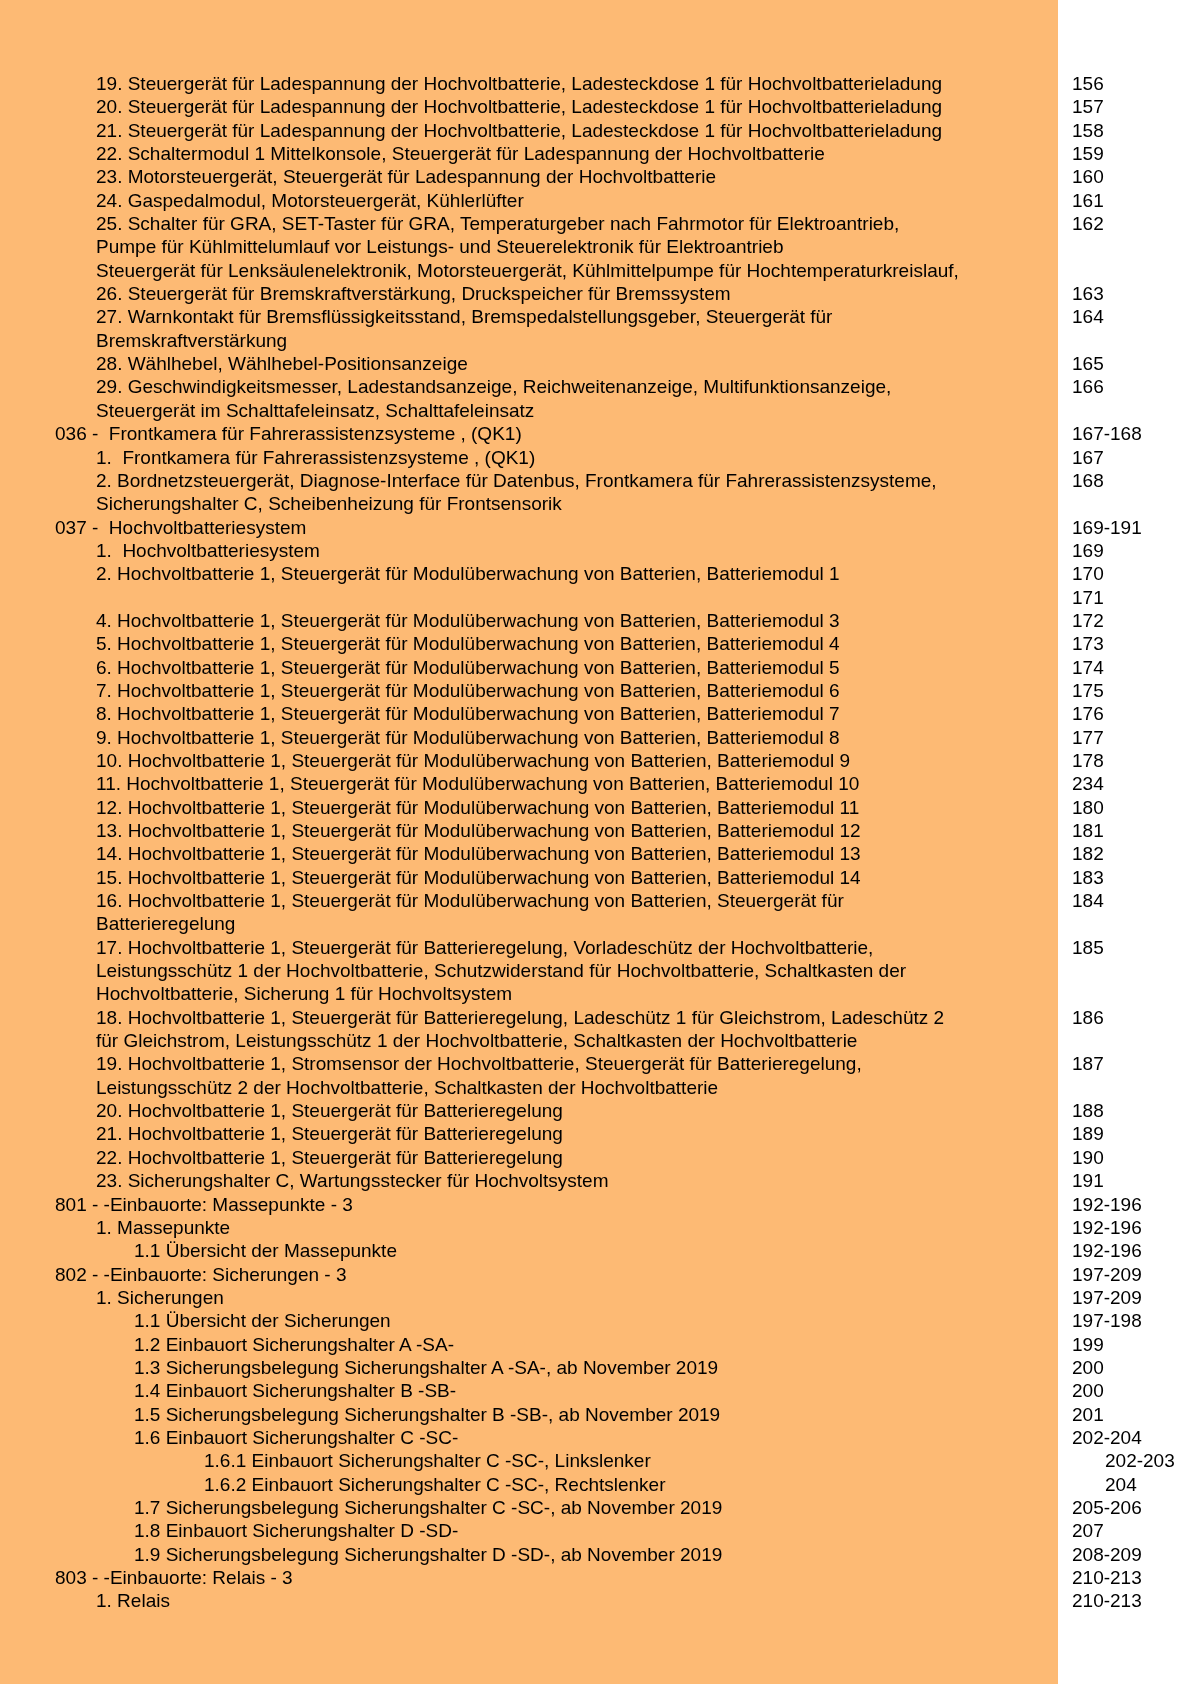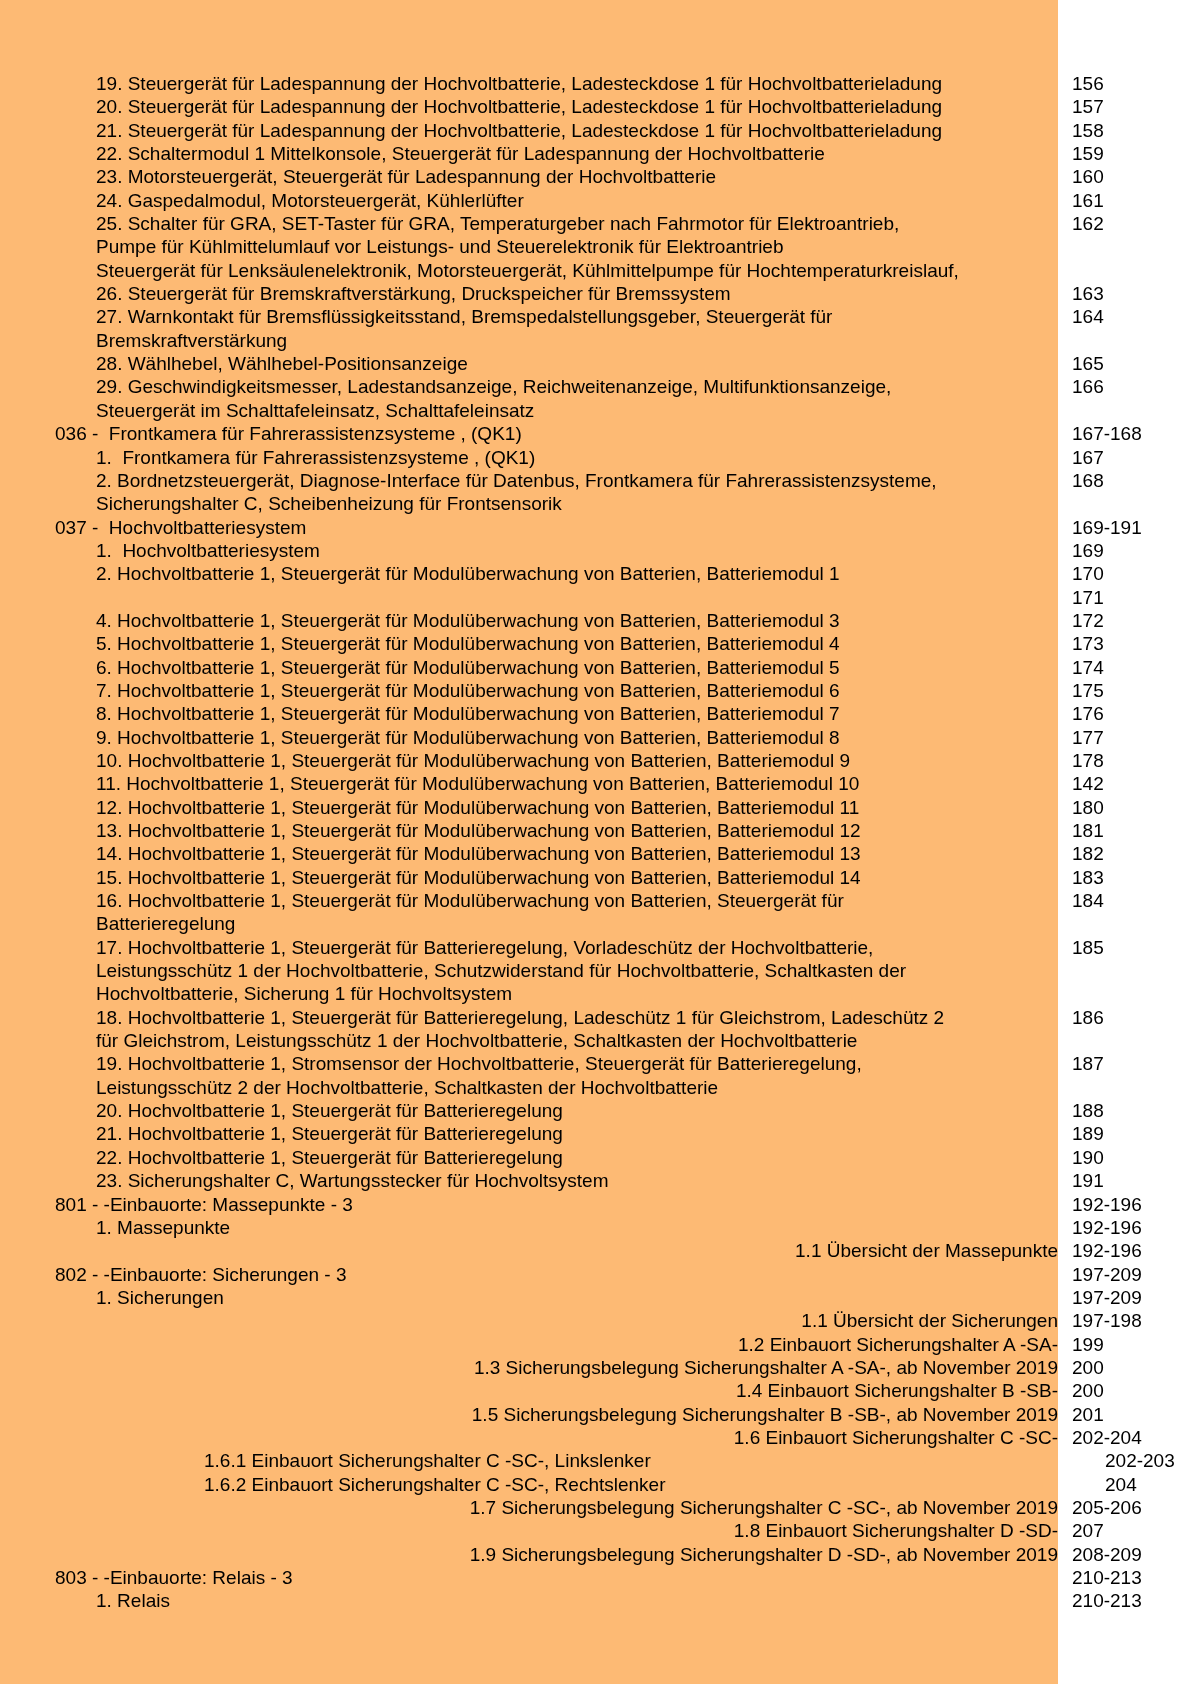--- a/index.html
+++ b/index.html
@@ -29,21 +29,21 @@
   .row {
     position: relative;
     height: 23.35px;
     line-height: 23.35px;
     font-size: 19px;
     white-space: pre;
     color: #000;
   }
   .row.chapter { padding-left: 55px; }
   .row.item    { padding-left: 96px; }
-  .row.sub     { padding-left: 134px; text-align: right; }
+  .row.sub     { padding-left: 134px; }
   .row.subsub  { padding-left: 171px; margin-left: 33px; }
   .row .t {
     display: inline-block;
     vertical-align: top;
   }
   .row .p {
     position: absolute;
     left: 1072px;
     top: 0;
     line-height: 23.35px;
@@ -78,21 +78,21 @@
       <div class="row item"><span class="t">1.  Hochvoltbatteriesystem</span><span class="p">169</span></div>
       <div class="row item"><span class="t">2. Hochvoltbatterie 1, Steuergerät für Modulüberwachung von Batterien, Batteriemodul 1</span><span class="p">170</span></div>
       <div class="row item"><span class="p">171</span></div>
       <div class="row item"><span class="t">4. Hochvoltbatterie 1, Steuergerät für Modulüberwachung von Batterien, Batteriemodul 3</span><span class="p">172</span></div>
       <div class="row item"><span class="t">5. Hochvoltbatterie 1, Steuergerät für Modulüberwachung von Batterien, Batteriemodul 4</span><span class="p">173</span></div>
       <div class="row item"><span class="t">6. Hochvoltbatterie 1, Steuergerät für Modulüberwachung von Batterien, Batteriemodul 5</span><span class="p">174</span></div>
       <div class="row item"><span class="t">7. Hochvoltbatterie 1, Steuergerät für Modulüberwachung von Batterien, Batteriemodul 6</span><span class="p">175</span></div>
       <div class="row item"><span class="t">8. Hochvoltbatterie 1, Steuergerät für Modulüberwachung von Batterien, Batteriemodul 7</span><span class="p">176</span></div>
       <div class="row item"><span class="t">9. Hochvoltbatterie 1, Steuergerät für Modulüberwachung von Batterien, Batteriemodul 8</span><span class="p">177</span></div>
       <div class="row item"><span class="t">10. Hochvoltbatterie 1, Steuergerät für Modulüberwachung von Batterien, Batteriemodul 9</span><span class="p">178</span></div>
-      <div class="row item"><span class="t">11. Hochvoltbatterie 1, Steuergerät für Modulüberwachung von Batterien, Batteriemodul 10</span><span class="p">142</span></div>
+      <div class="row item"><span class="t">11. Hochvoltbatterie 1, Steuergerät für Modulüberwachung von Batterien, Batteriemodul 10</span><span class="p">234</span></div>
       <div class="row item"><span class="t">12. Hochvoltbatterie 1, Steuergerät für Modulüberwachung von Batterien, Batteriemodul 11</span><span class="p">180</span></div>
       <div class="row item"><span class="t">13. Hochvoltbatterie 1, Steuergerät für Modulüberwachung von Batterien, Batteriemodul 12</span><span class="p">181</span></div>
       <div class="row item"><span class="t">14. Hochvoltbatterie 1, Steuergerät für Modulüberwachung von Batterien, Batteriemodul 13</span><span class="p">182</span></div>
       <div class="row item"><span class="t">15. Hochvoltbatterie 1, Steuergerät für Modulüberwachung von Batterien, Batteriemodul 14</span><span class="p">183</span></div>
       <div class="row item"><span class="t">16. Hochvoltbatterie 1, Steuergerät für Modulüberwachung von Batterien, Steuergerät für</span><span class="p">184</span></div>
       <div class="row item cont"><span class="t">Batterieregelung</span></div>
       <div class="row item"><span class="t">17. Hochvoltbatterie 1, Steuergerät für Batterieregelung, Vorladeschütz der Hochvoltbatterie,</span><span class="p">185</span></div>
       <div class="row item cont"><span class="t">Leistungsschütz 1 der Hochvoltbatterie, Schutzwiderstand für Hochvoltbatterie, Schaltkasten der</span></div>
       <div class="row item cont"><span class="t">Hochvoltbatterie, Sicherung 1 für Hochvoltsystem</span></div>
       <div class="row item"><span class="t">18. Hochvoltbatterie 1, Steuergerät für Batterieregelung, Ladeschütz 1 für Gleichstrom, Ladeschütz 2</span><span class="p">186</span></div>

